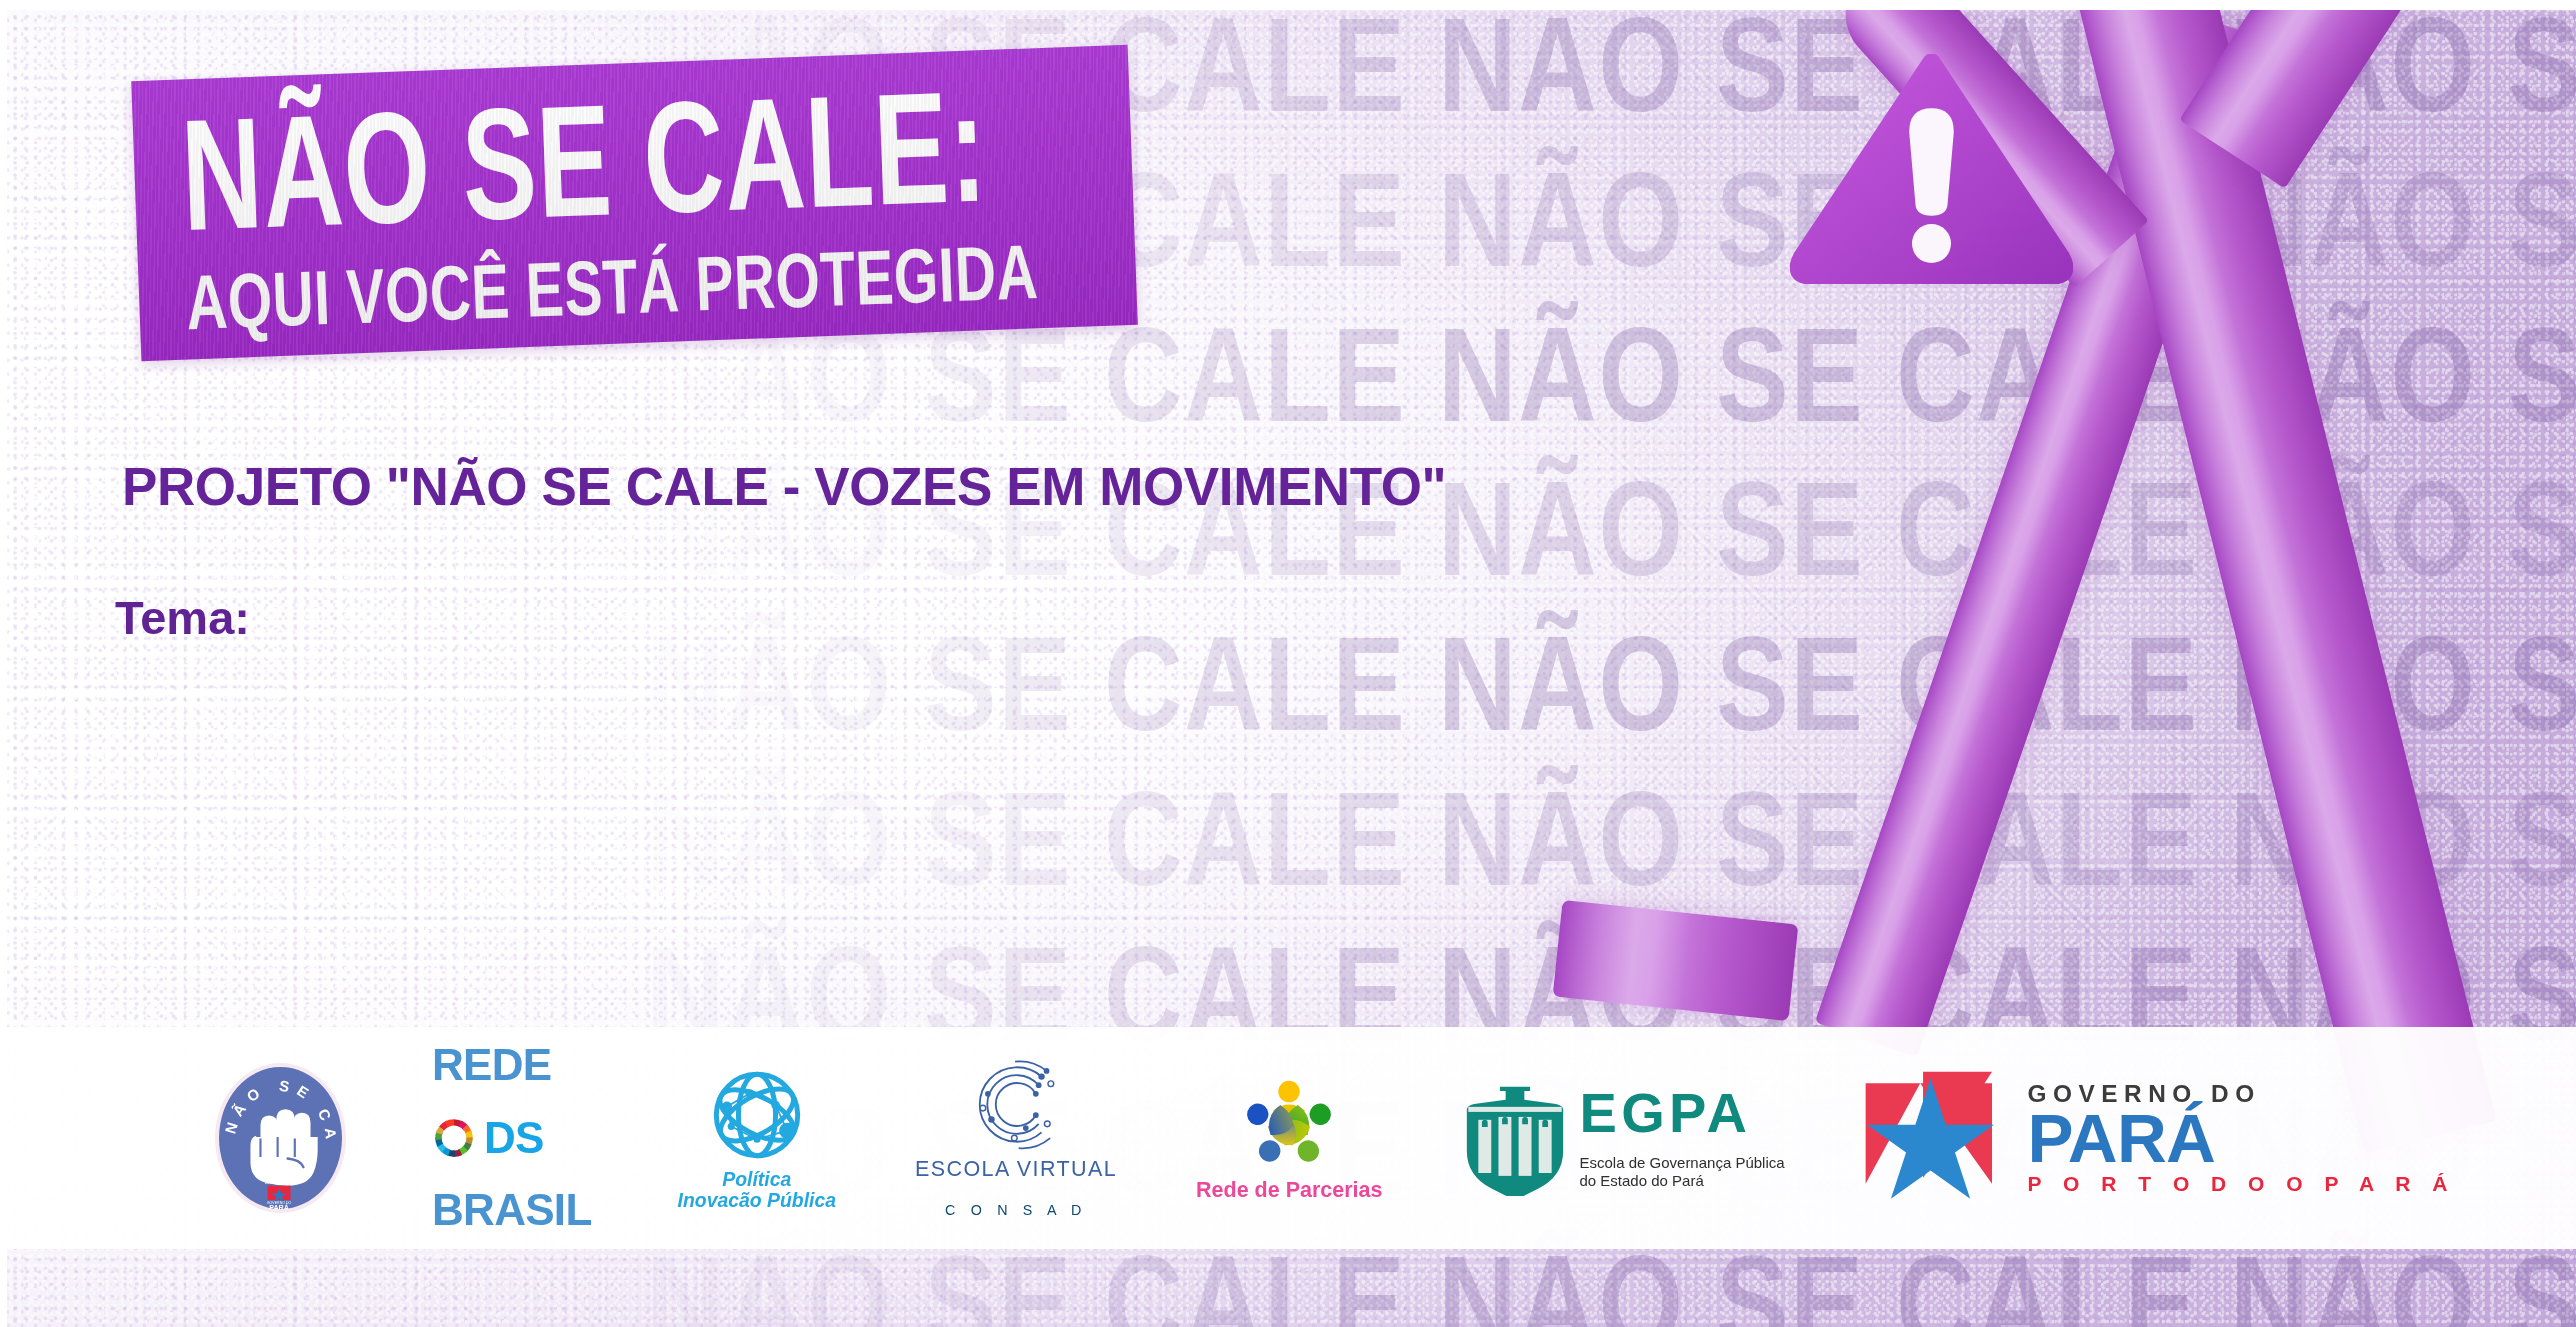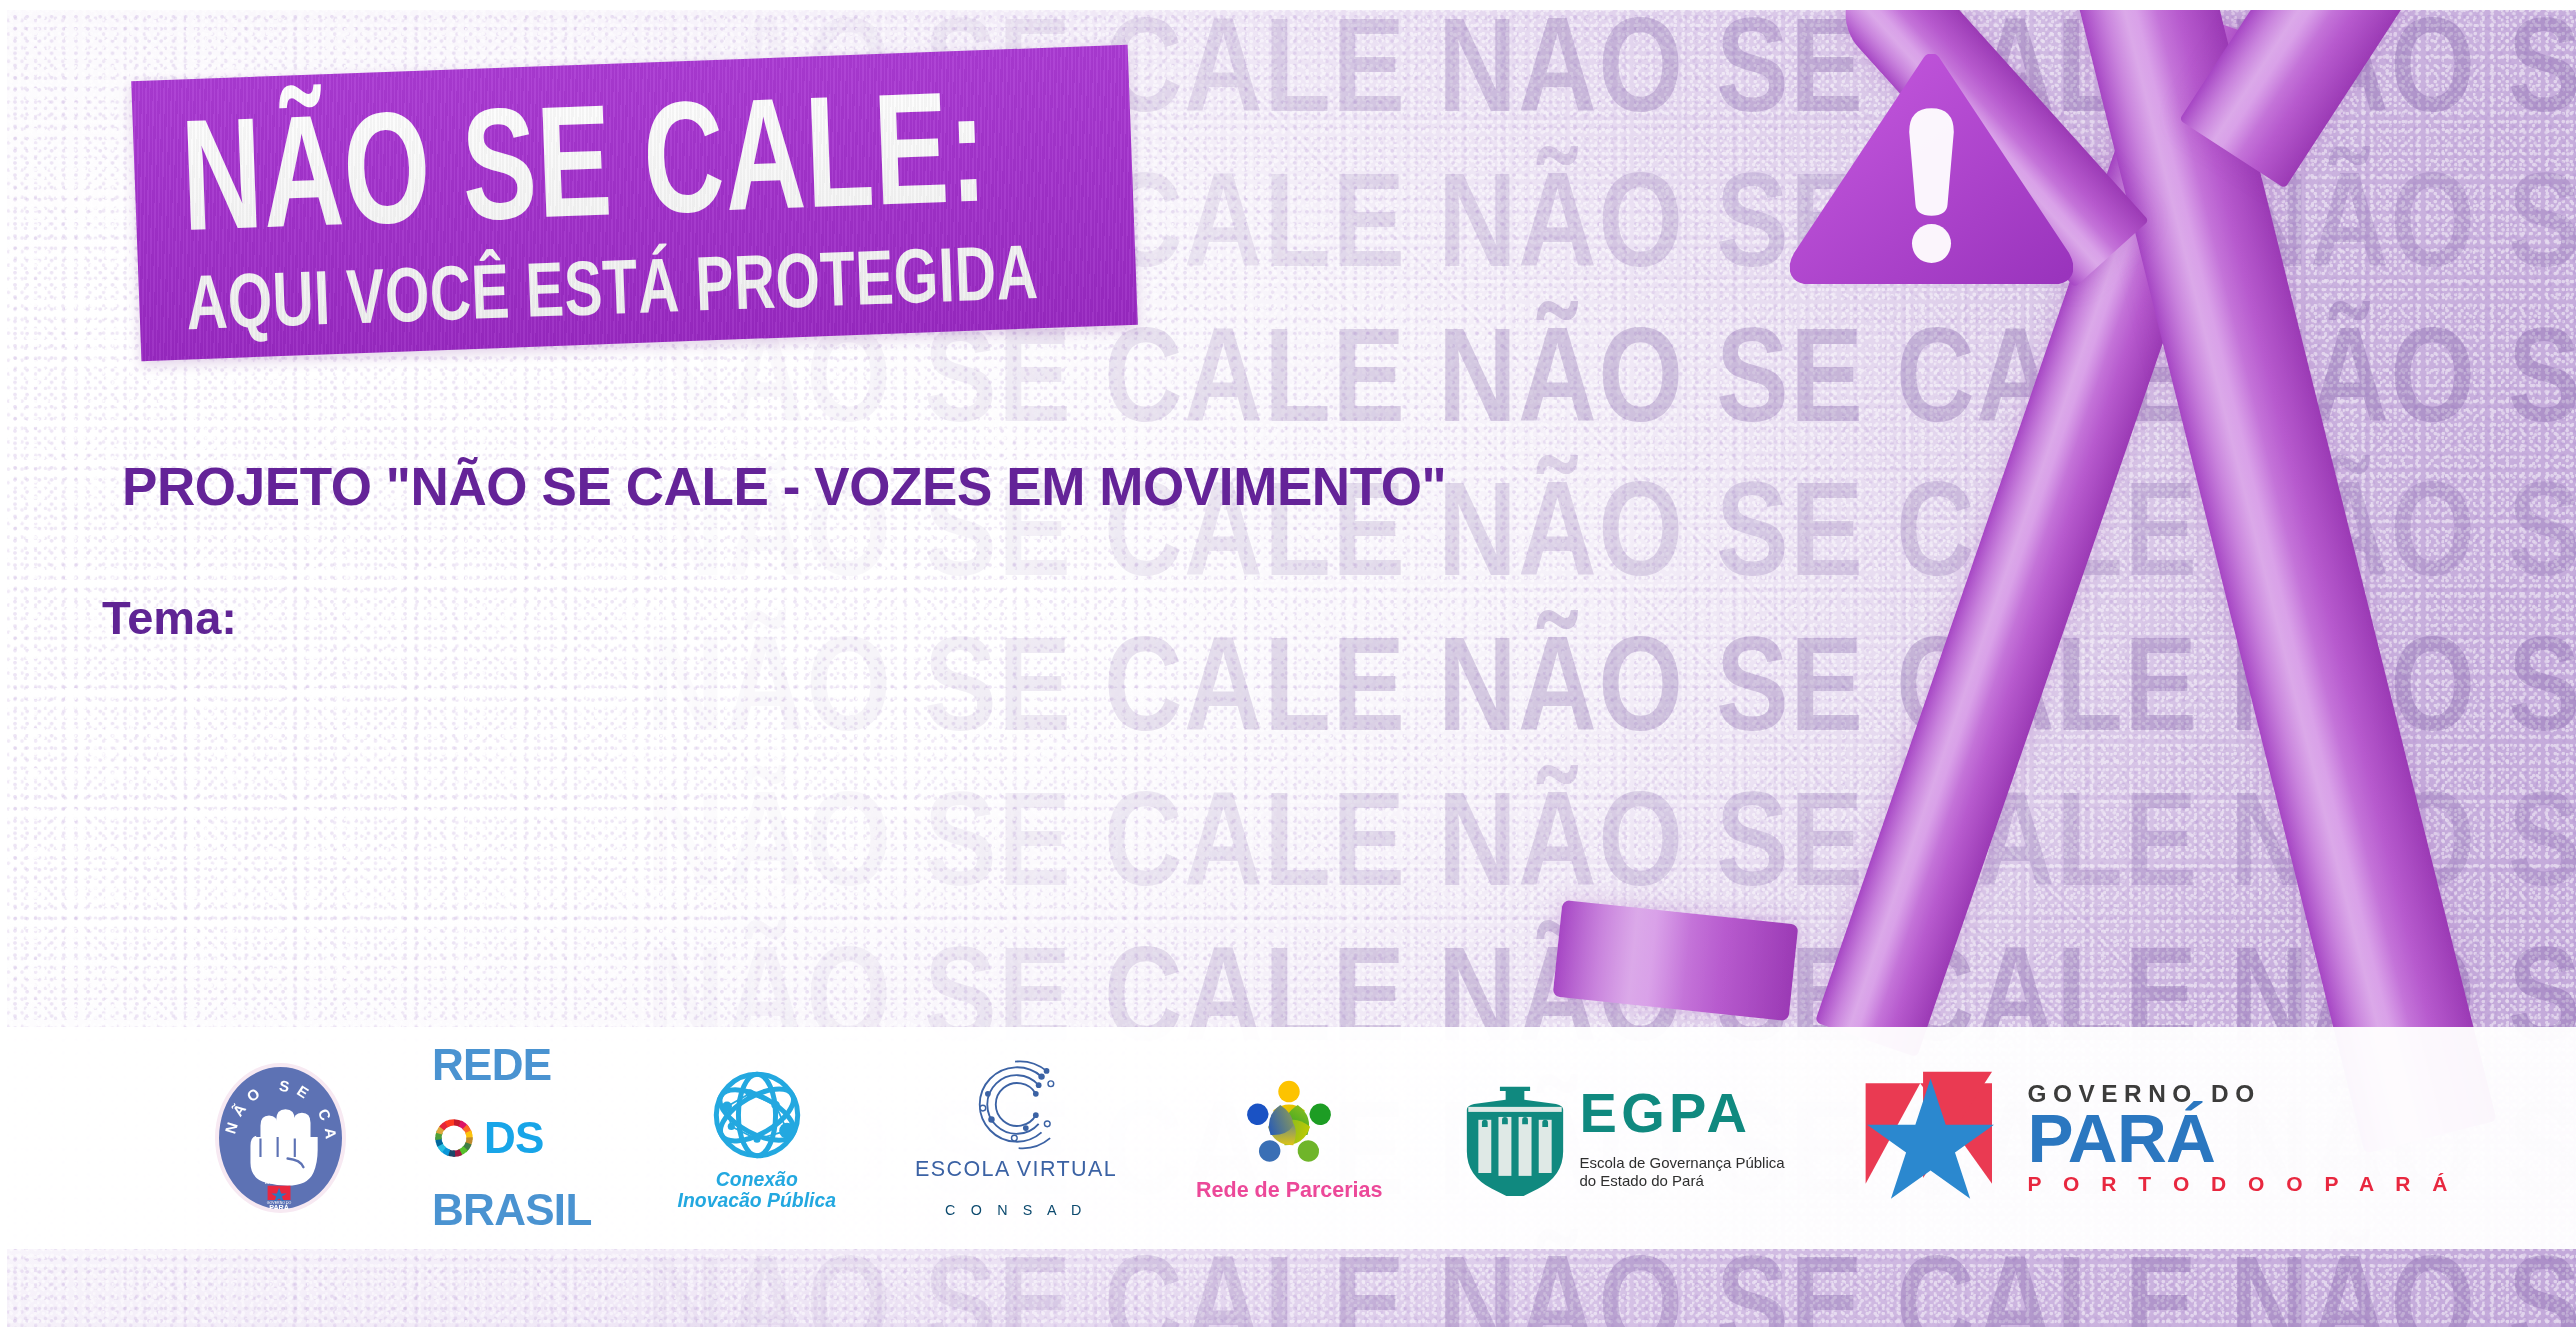--- a/index.html
+++ b/index.html
@@ -124,21 +124,21 @@
   }
 
   
   .proj{
     position:absolute;left:122px;top:456px;
     color:#642398;font-weight:bold;font-size:53px;
     letter-spacing:-0.4px;white-space:nowrap;
     font-family:"Liberation Sans",sans-serif;
   }
   .tema-label{
-    position:absolute;left:102px;top:590px;
+    position:absolute;left:115px;top:590px;
     color:#5f2394;font-weight:bold;font-size:47px;
     font-family:"Liberation Sans",sans-serif;
   }
   .tema-line1{
     position:absolute;left:402px;top:587px;
     color:#5f2394;font-weight:bold;font-size:50px;
     white-space:nowrap;
     font-family:"Liberation Sans",sans-serif;
   }
   .tema-line2{
@@ -317,21 +317,21 @@
         <g fill="#23a8e0">
           <circle cx="28" cy="58" r="7"></circle>
             <circle cx="60" cy="40" r="6"></circle>
           <circle cx="96" cy="56" r="6"></circle>
             <circle cx="112" cy="92" r="11"></circle>
           <circle cx="70" cy="104" r="5"></circle>
             <circle cx="34" cy="86" r="5"></circle>
         </g>
       </svg>
       <div class="conexao-cap">
-        <span>Conexão</span><br>
+        <span>Política</span><br>
         <span>Inovacão Pública</span>
       </div>
     </div>
 
     <div class="logo" style="margin-left:79px;">
       <svg width="93" height="93" viewBox="0 0 130 130">
         <g fill="none" stroke="#3b62a4" stroke-width="2.6">
           <path d="M100 26 A52 52 0 1 0 100 104"></path>
           <path d="M96 38 A41 41 0 1 0 96 92"></path>
           <path d="M92 50 A30 30 0 1 0 92 80"></path>

